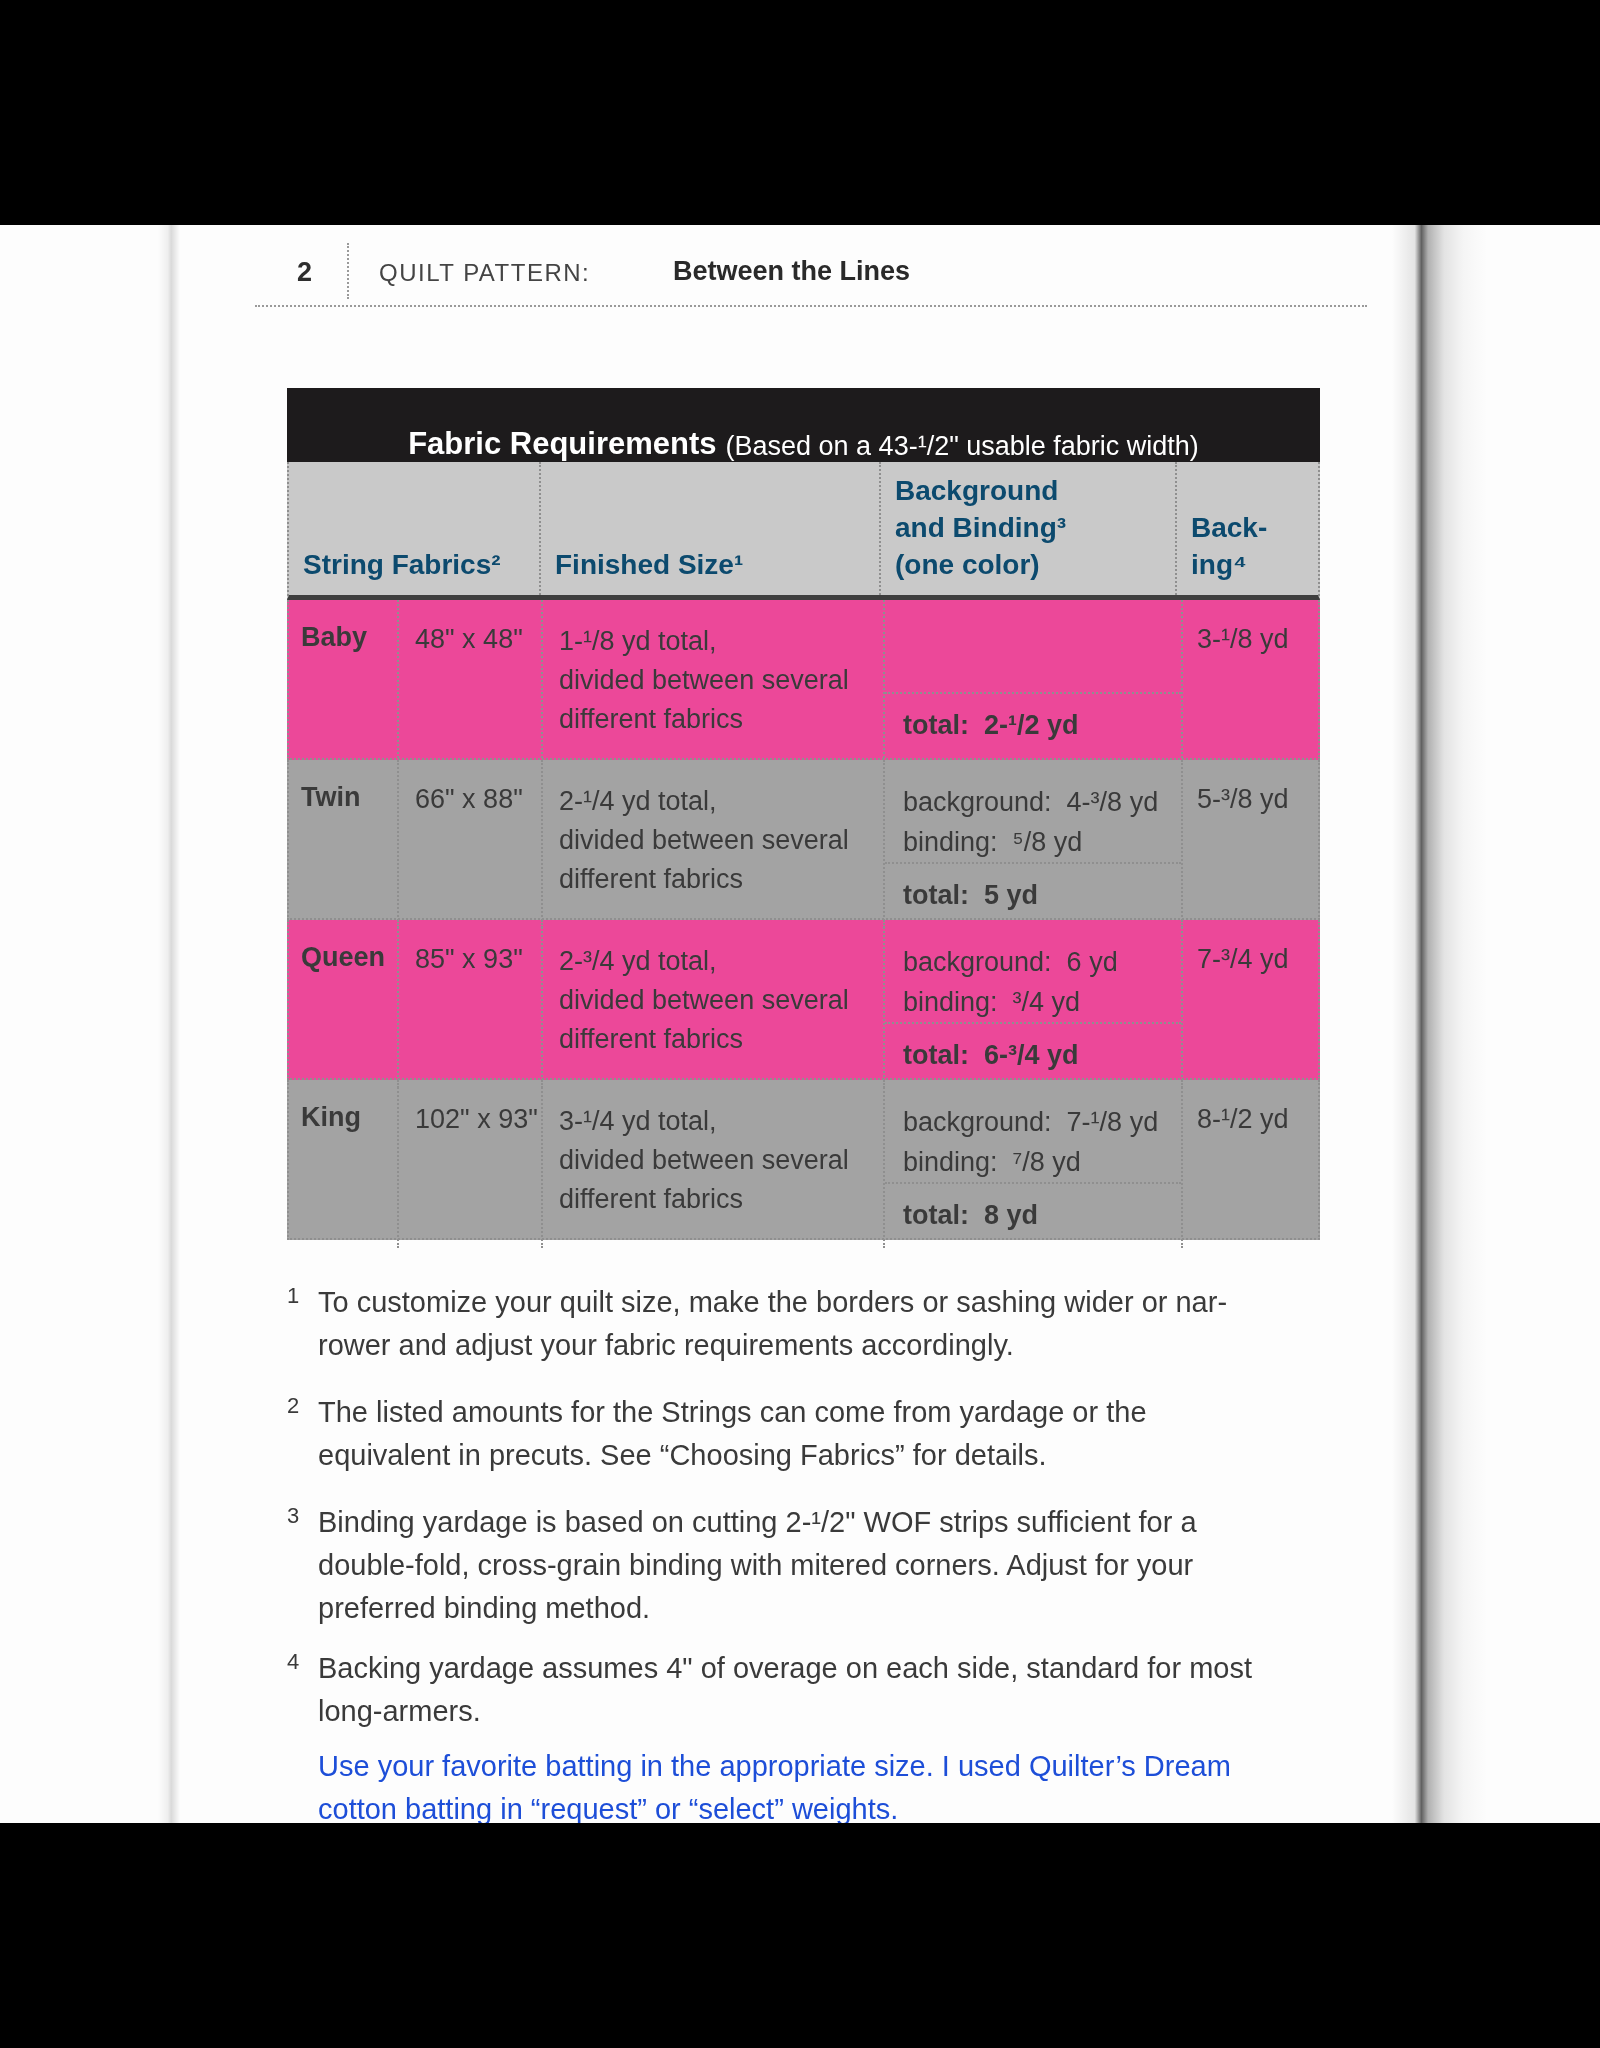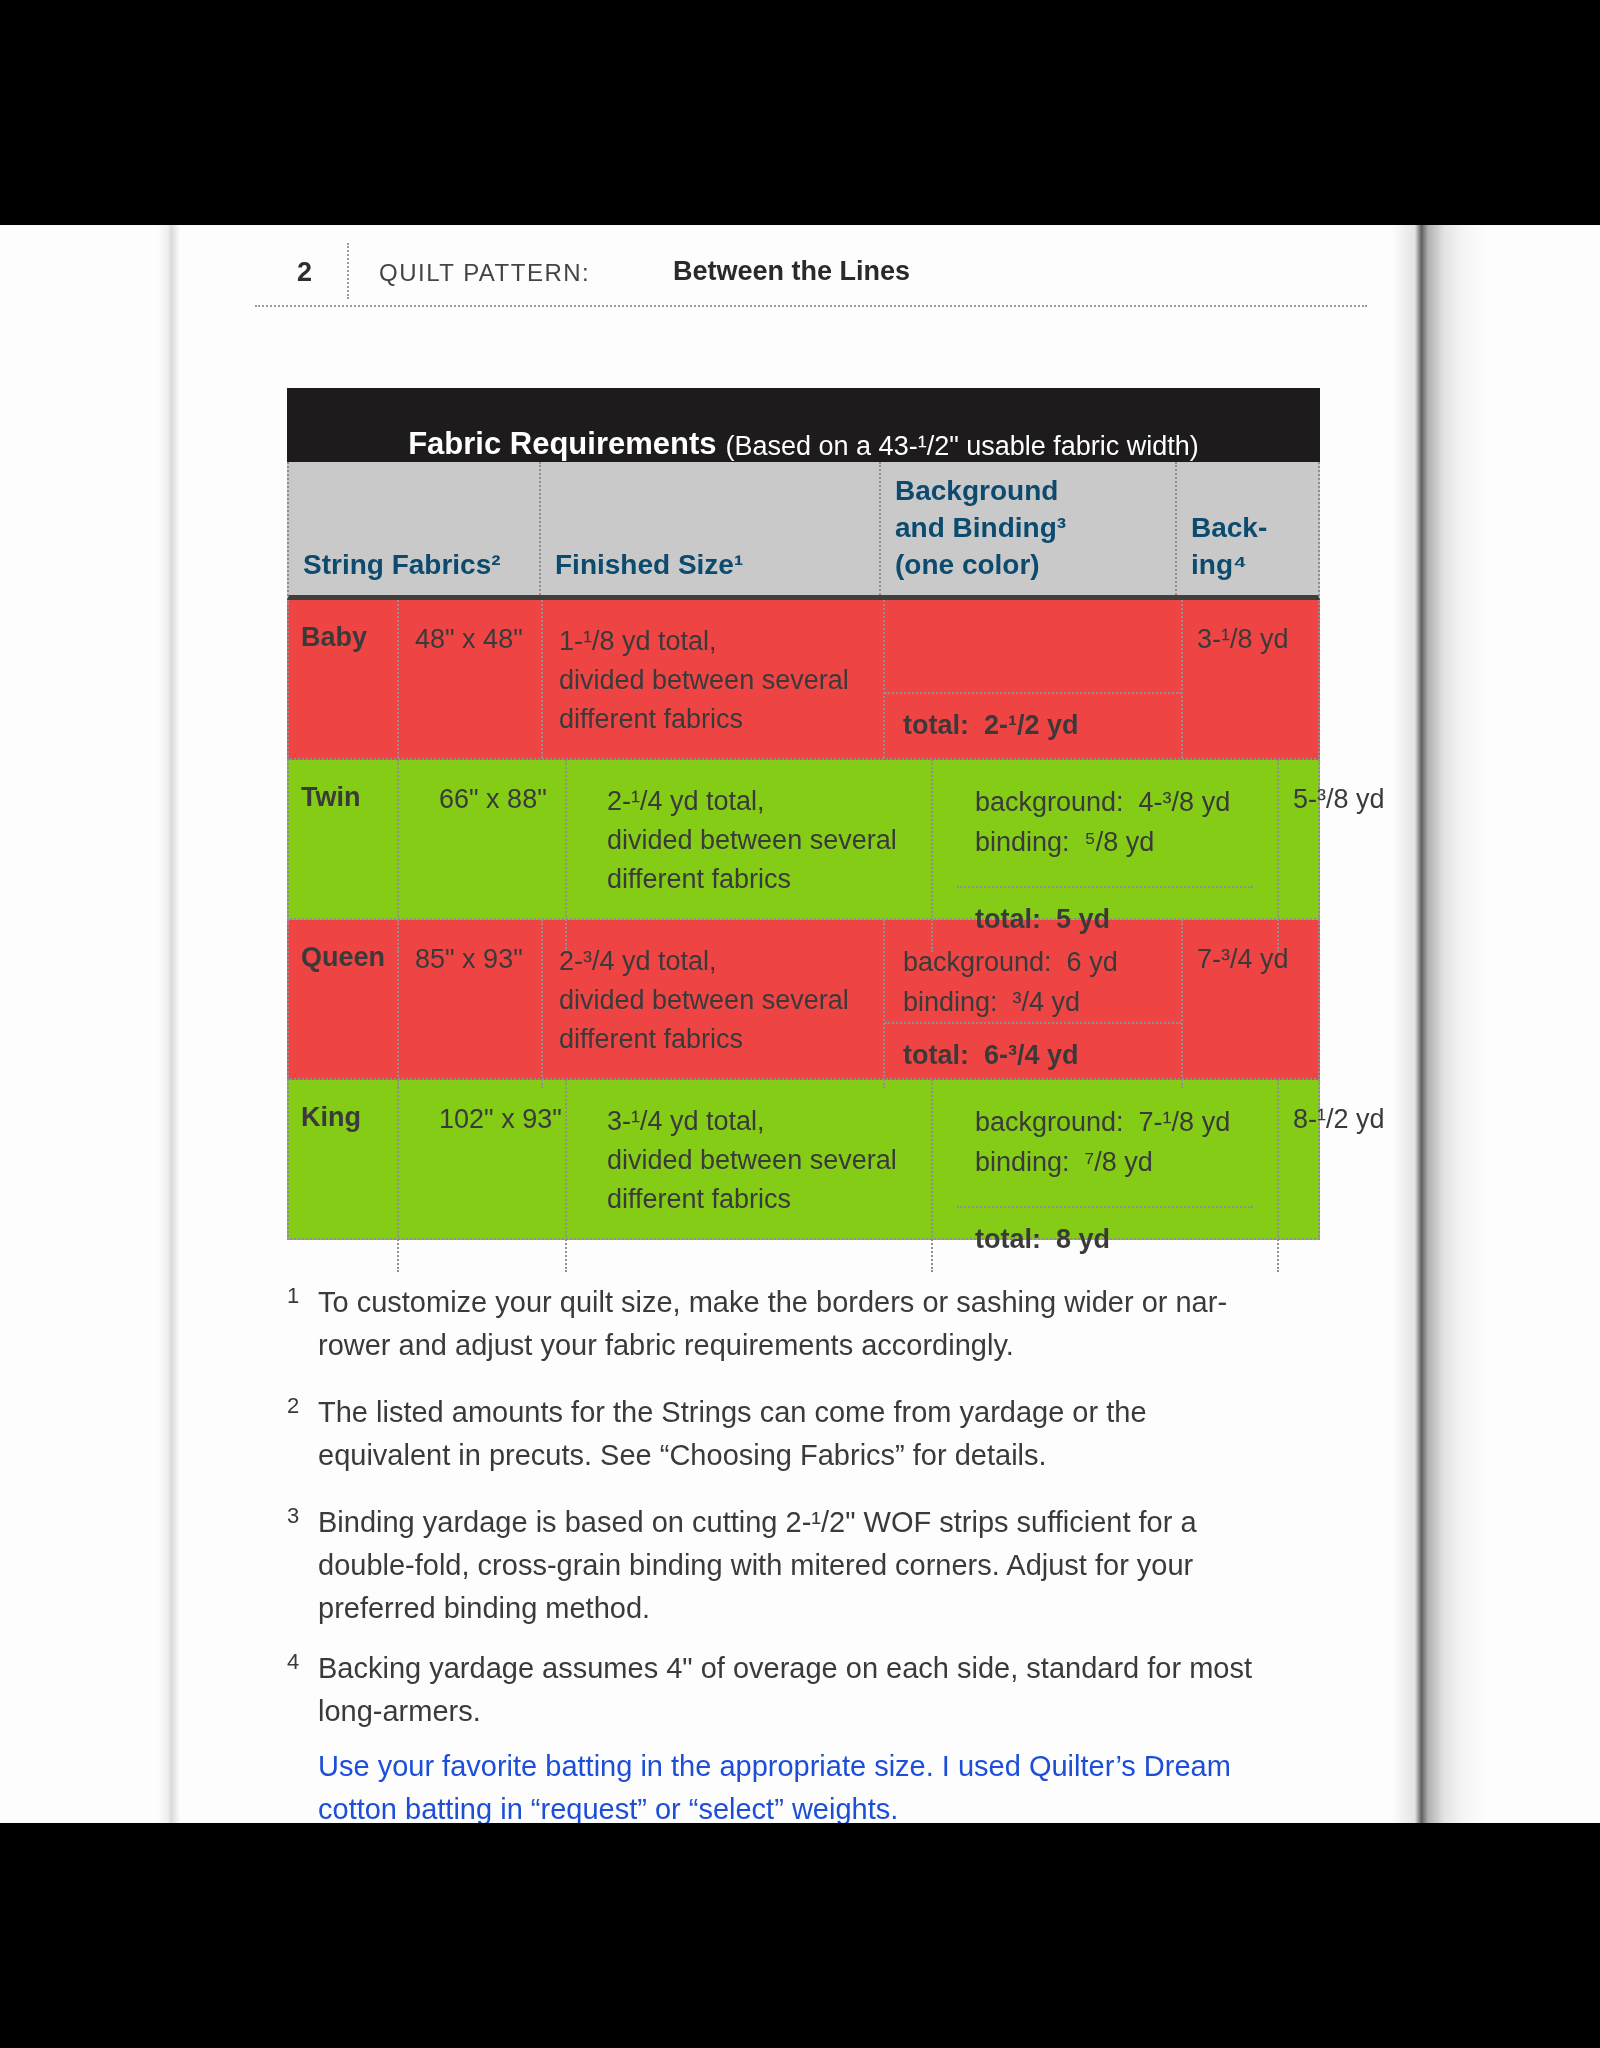--- a/index.html
+++ b/index.html
@@ -69,23 +69,23 @@
   }
   .tbl-header .hcell.dr{border-right:2px dotted #8f8f8f;}
 
   .tbl-row{
     display:grid;
     grid-template-columns:110px 144px 342px 296px 137px;
     grid-template-rows:1fr 66px;
     height:160px;box-sizing:border-box;
     border-left:2px dotted #8f8f8f;border-right:2px dotted #8f8f8f;
     border-bottom:2px dotted #8f8f8f;
-    background:#ef4444;
-  }
-  .tbl-row.shaded{background:#84cc16;gap:24px;}
+    background:#ec4899;
+  }
+  .tbl-row.shaded{background:#a3a3a3;}
   .tbl-row .cell{box-sizing:border-box;font-size:27px;color:#3a3a3a;}
   .c-size{grid-row:1/3;grid-column:1;font-weight:bold;color:#242424;font-size:28px;padding:22px 0 0 12px;border-right:2px dotted #8f8f8f;}
   .c-dim {grid-row:1/3;grid-column:2;padding:24px 0 0 16px;border-right:2px dotted #8f8f8f;}
   .c-str {grid-row:1/3;grid-column:3;padding:22px 0 0 16px;border-right:2px dotted #8f8f8f;line-height:39px;white-space:pre-wrap;}
   .c-bb  {grid-row:1;grid-column:4;padding:22px 0 0 18px;line-height:40px;white-space:pre-wrap;}
   .c-total{grid-row:2;grid-column:4;border-top:2px dotted #8f8f8f;font-weight:bold;color:#242424;padding:16px 0 0 18px;white-space:pre-wrap;}
   .c-back{grid-row:1/3;grid-column:5;border-left:2px dotted #8f8f8f;padding:24px 0 0 14px;}
 
   
   .footnote{

